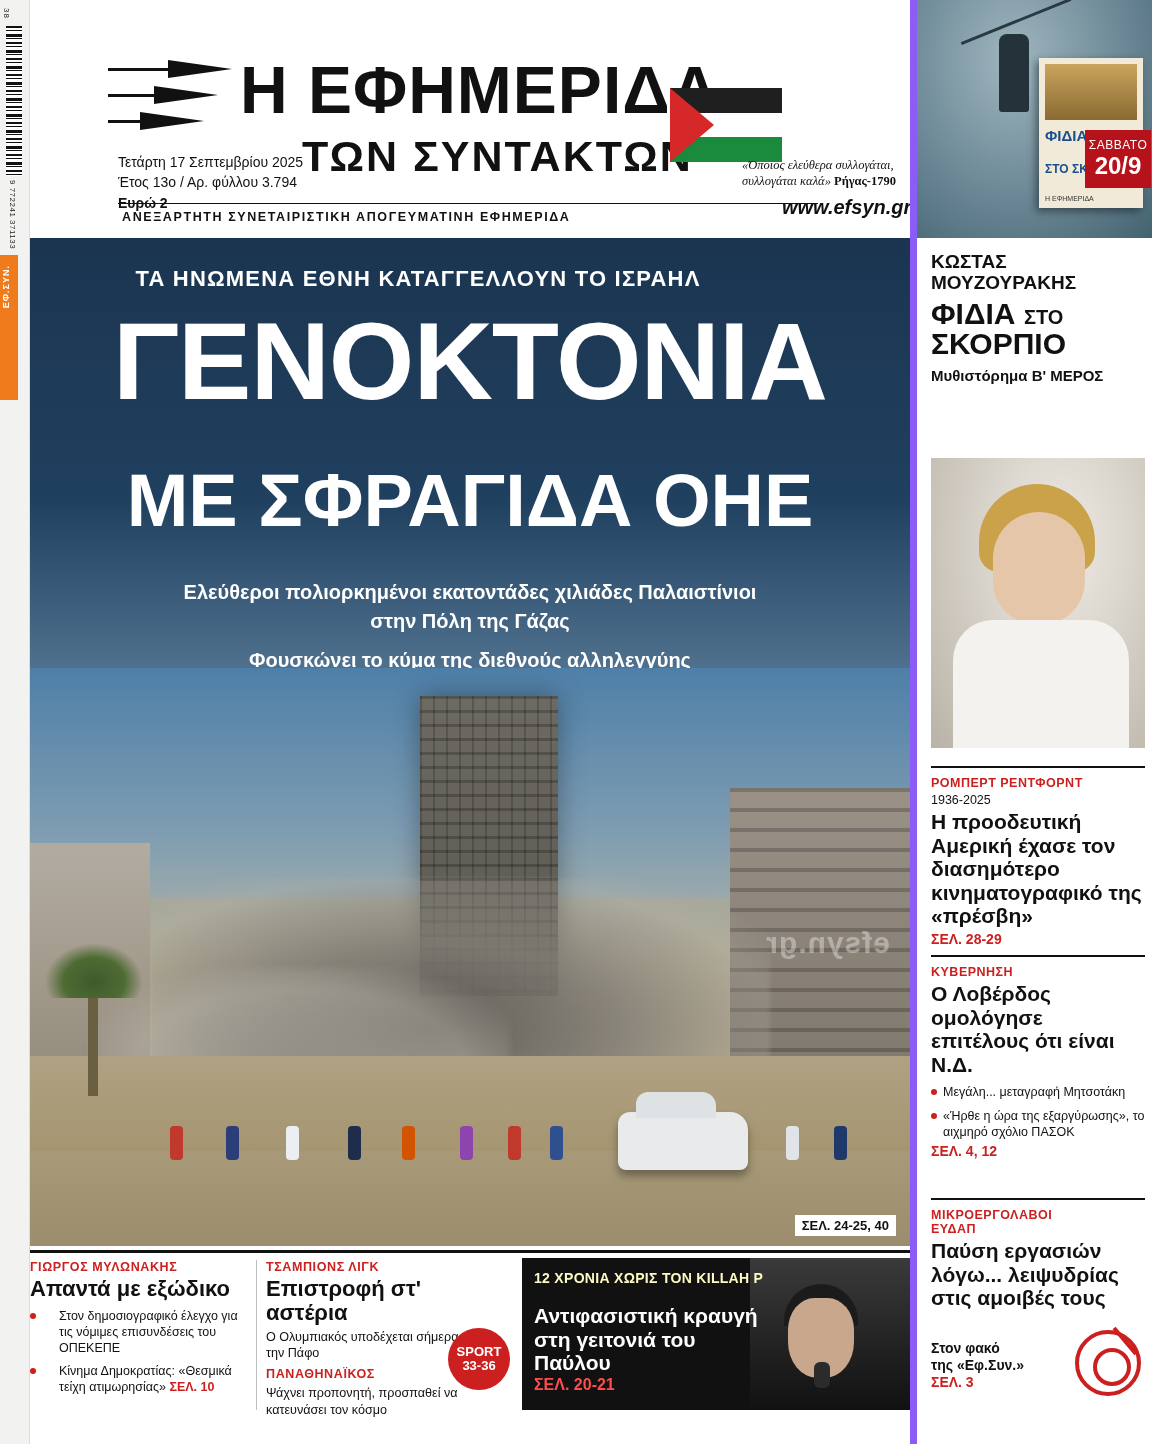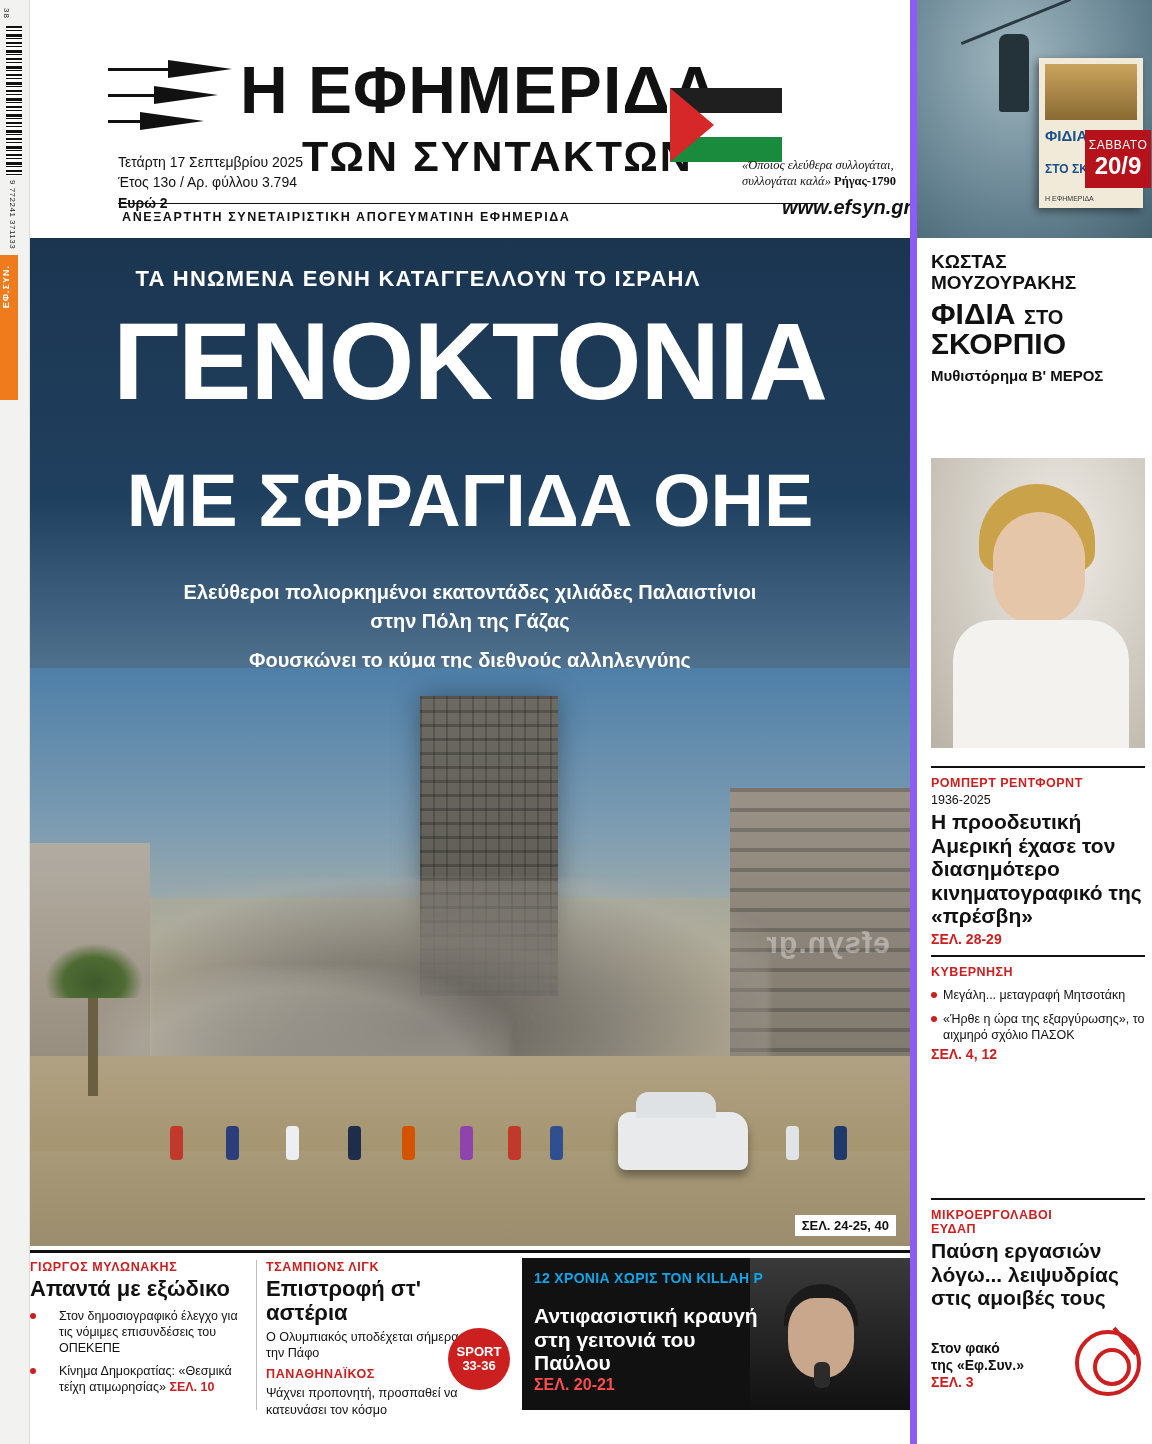--- a/index.html
+++ b/index.html
@@ -266,21 +266,21 @@
   .promo .img .hair {
     position: absolute; left: 34px; top: 26px; width: 74px; height: 42px;
     border-radius: 40px 40px 0 0; background: #1b1b1b;
   }
   .promo .img .mic {
     position: absolute; left: 64px; top: 104px; width: 16px; height: 26px;
     background: #2b2b2b; border-radius: 6px;
   }
   .promo .ptitle {
     position: absolute; left: 12px; top: 12px;
-    color: #0ea5e9; font-size: 14px; font-weight: bold; letter-spacing: .3px;
+    color: #fef9c3; font-size: 14px; font-weight: bold; letter-spacing: .3px;
   }
   .promo .phead {
     position: absolute; left: 12px; top: 46px; width: 230px;
     color: #ffffff; font-size: 21px; font-weight: bold; line-height: 1.12;
   }
   .promo .ppg {
     position: absolute; left: 12px; top: 118px;
     color: #ff4d4d; font-size: 16px; font-weight: bold;
   }
 
@@ -552,20 +552,21 @@
     <div class="rail-block" style="top:776px;">
       <div class="rail-kicker">ΡΟΜΠΕΡΤ ΡΕΝΤΦΟΡΝΤ</div>
       <div class="rail-years">1936-2025</div>
       <div class="rail-head">Η προοδευτική Αμερική έχασε τον διασημότερο κινηματογραφικό της «πρέσβη»</div>
       <div class="rail-pg">ΣΕΛ. 28-29</div>
     </div>
 
     <div class="rail-rule" style="top:955px;"></div>
     <div class="rail-block" style="top:965px;">
       <div class="rail-kicker">ΚΥΒΕΡΝΗΣΗ</div>
+      <div class="rail-head">Ο Λοβέρδος ομολόγησε επιτέλους ότι είναι Ν.Δ.</div>
       <div class="rail-bul">Μεγάλη... μεταγραφή Μητσοτάκη</div>
       <div class="rail-bul">«Ήρθε η ώρα της εξαργύρωσης», το αιχμηρό σχόλιο ΠΑΣΟΚ</div>
       <div class="rail-pg">ΣΕΛ. 4, 12</div>
     </div>
 
     <div class="rail-rule" style="top:1198px;"></div>
     <div class="rail-block" style="top:1208px;">
       <div class="rail-kicker">ΜΙΚΡΟΕΡΓΟΛΑΒΟΙ</div>
       <div class="rail-kicker">ΕΥΔΑΠ</div>
       <div class="rail-head">Παύση εργασιών λόγω... λειψυδρίας στις αμοιβές τους</div>

